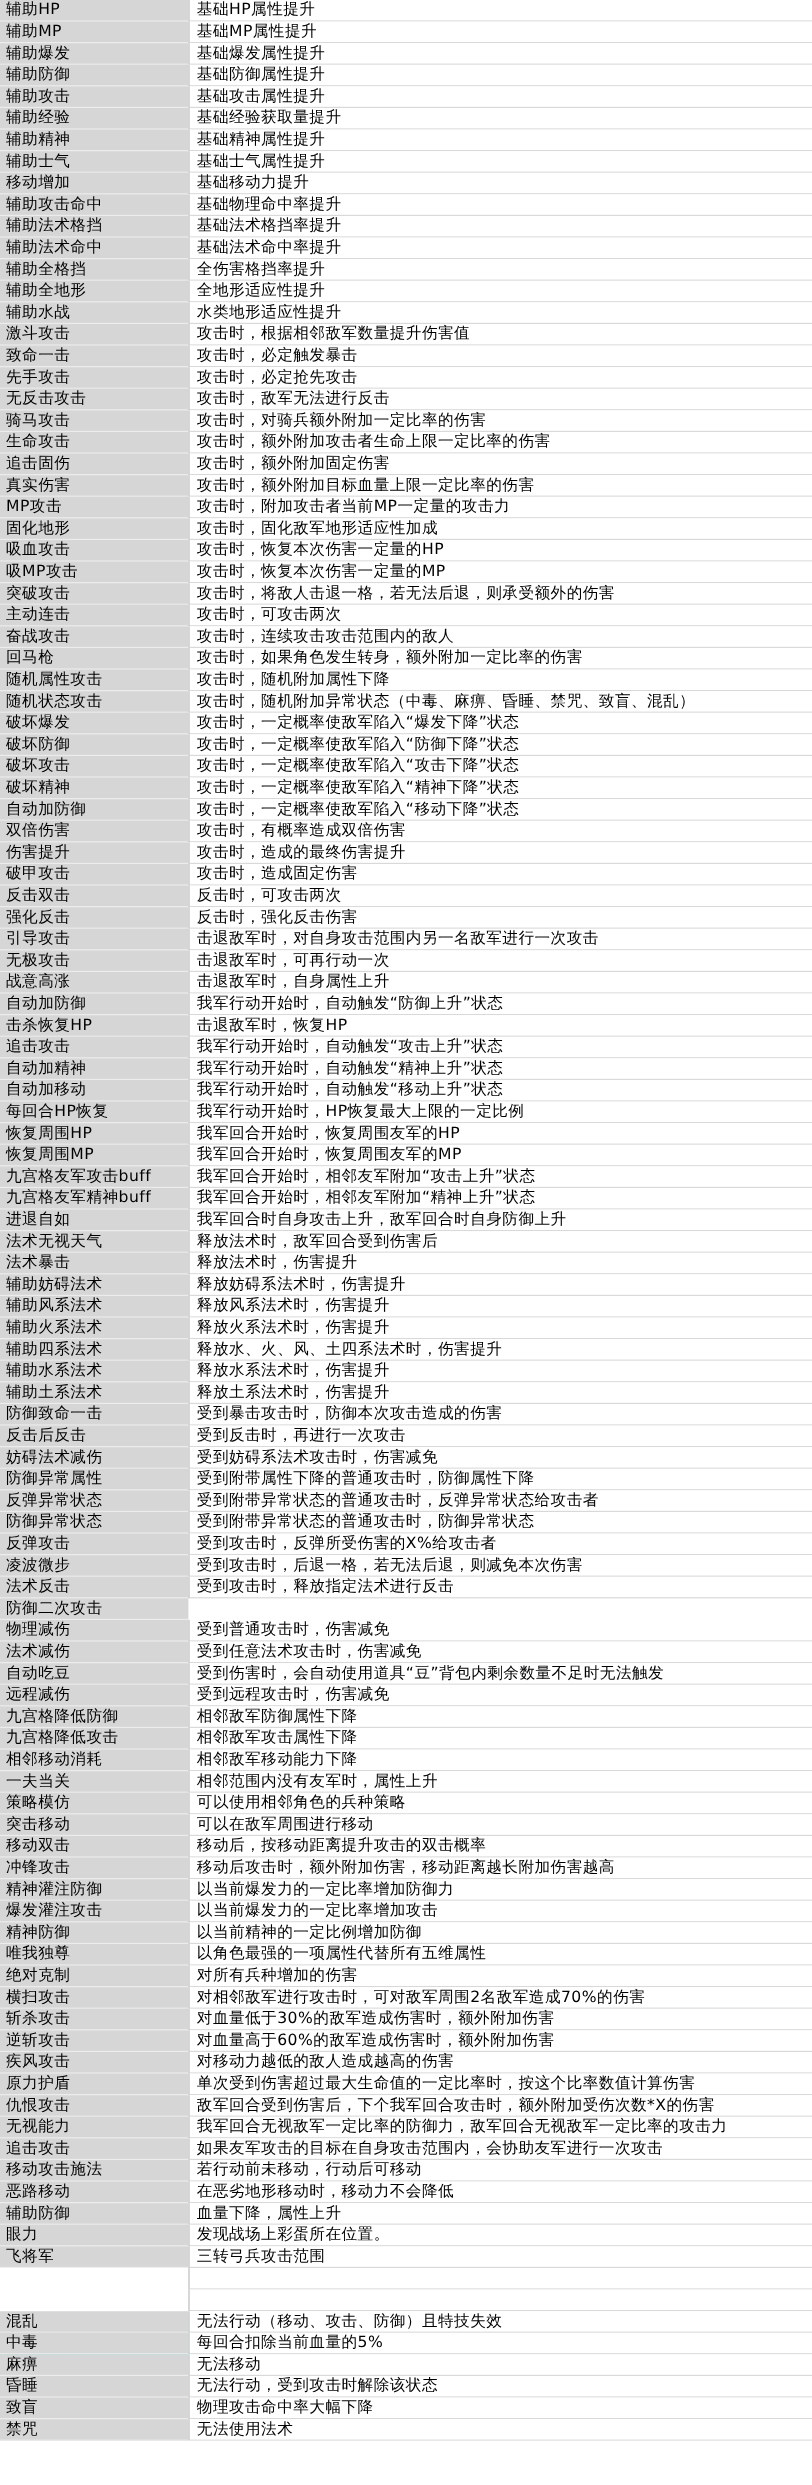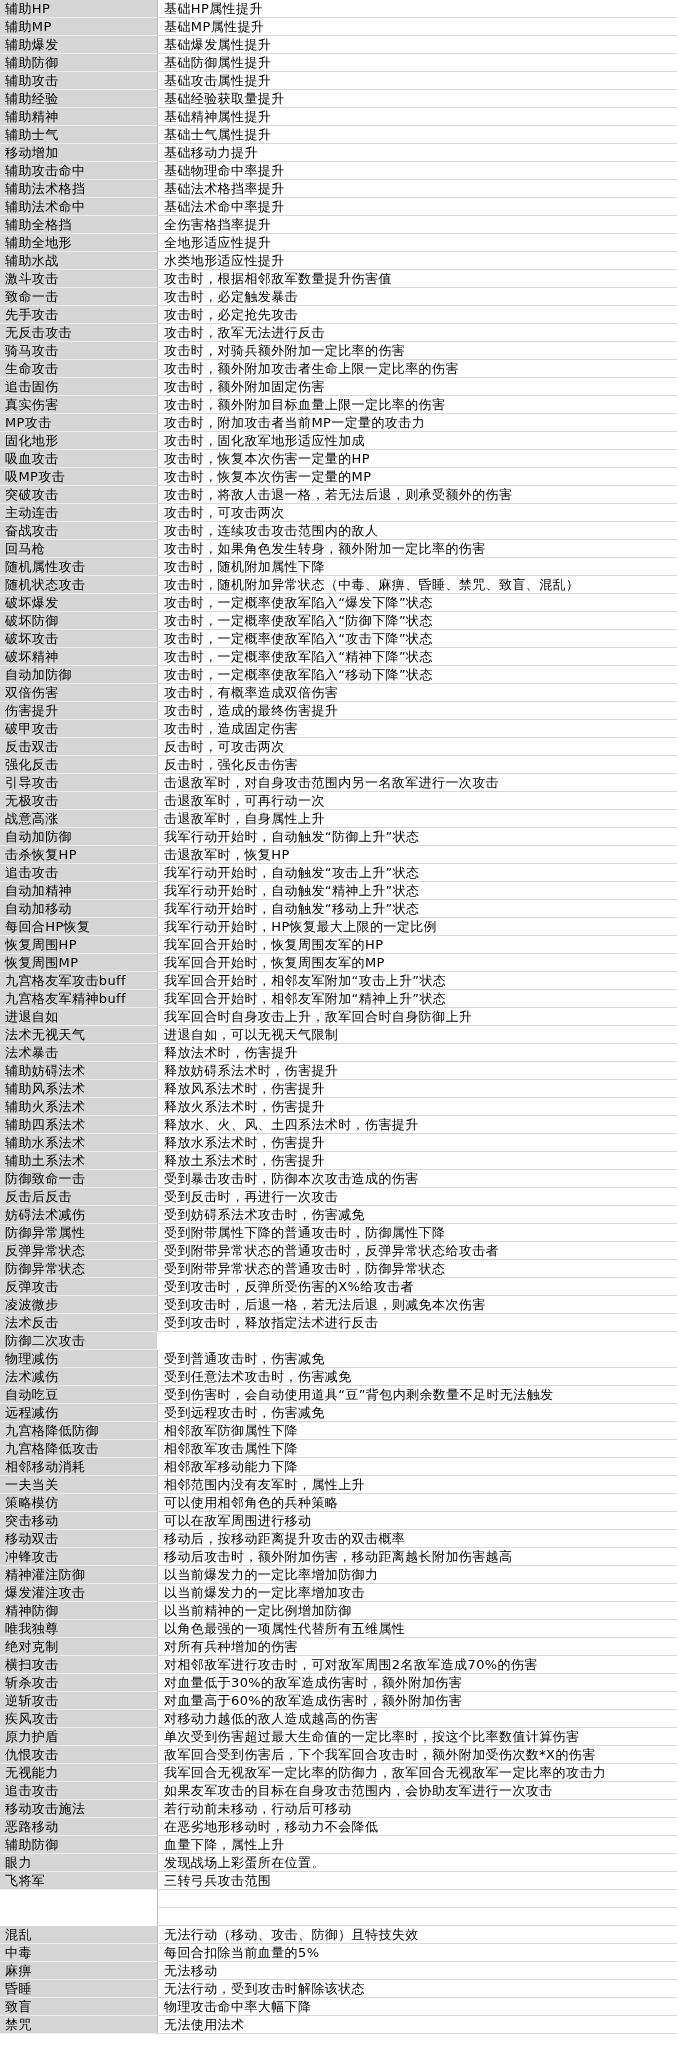--- a/index.html
+++ b/index.html
@@ -307,21 +307,21 @@
       <div class="cell desc">我军回合开始时，相邻友军附加“精神上升”状态</div>
     </div>
 
     <div class="row skill">
       <div class="cell name">进退自如</div>
       <div class="cell desc">我军回合时自身攻击上升，敌军回合时自身防御上升</div>
     </div>
 
     <div class="row skill">
       <div class="cell name">法术无视天气</div>
-      <div class="cell desc">进退自如，可以无视天气限制</div>
+      <div class="cell desc">释放法术时，敌军回合受到伤害后</div>
     </div>
 
     <div class="row skill">
       <div class="cell name">法术暴击</div>
       <div class="cell desc">释放法术时，伤害提升</div>
     </div>
 
     <div class="row skill">
       <div class="cell name">辅助妨碍法术</div>
       <div class="cell desc">释放妨碍系法术时，伤害提升</div>

